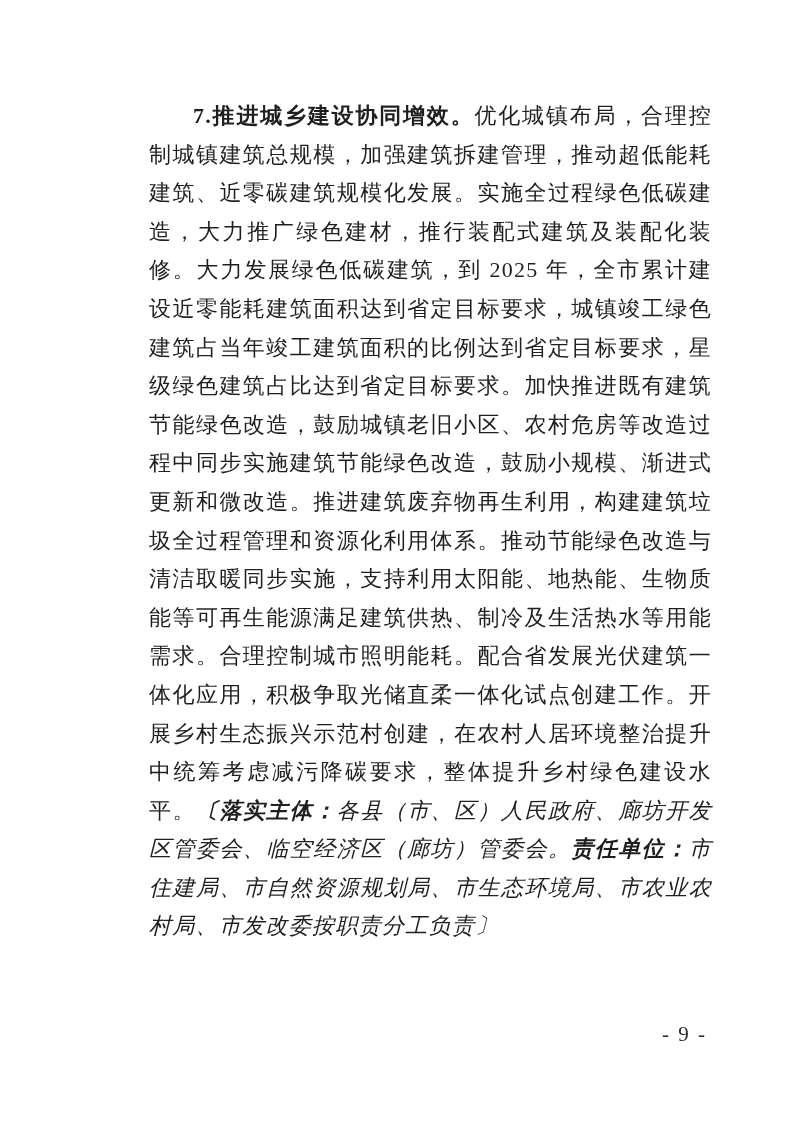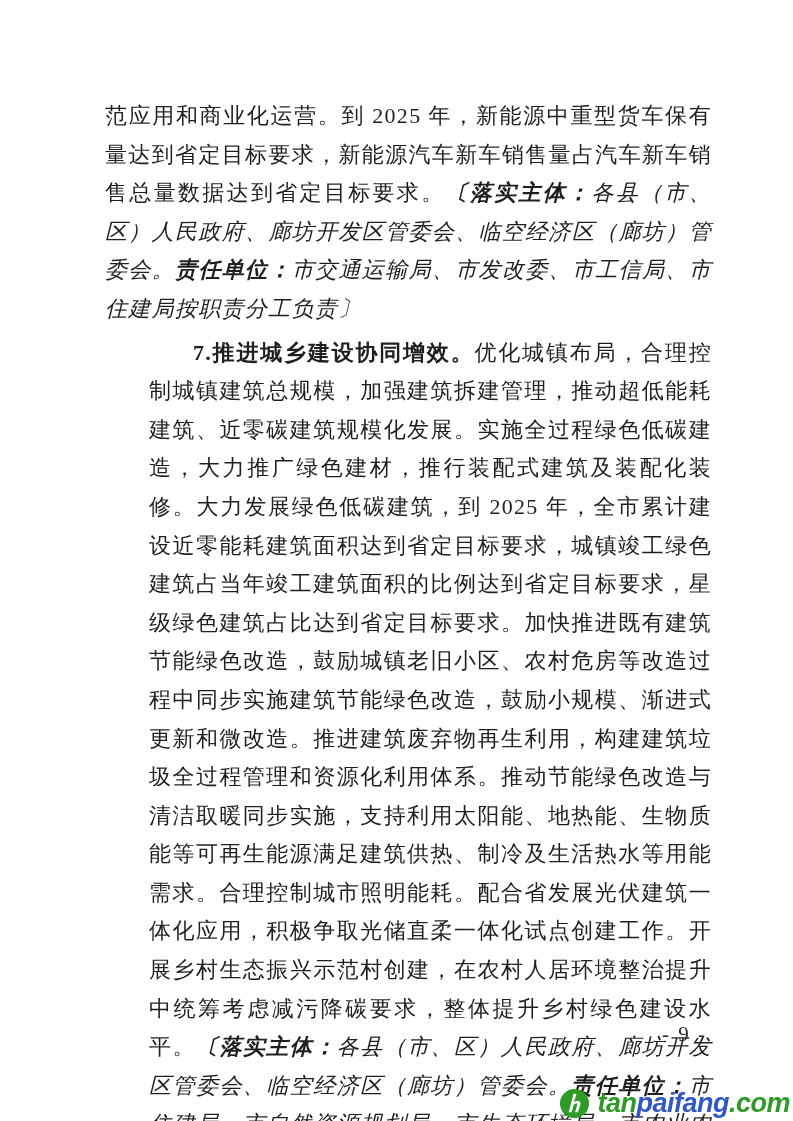--- a/index.html
+++ b/index.html
@@ -66,30 +66,19 @@
     line-height: 31px;
   }
 </style>
 </head>
 <body>
 
 <div class="page">
 
   <div class="content">
 
-  <p class="para"><span class="seg-body">范应用和商业化运营。到 2025 年，新能源中重型货车保有量达到省定目标要求，新能源汽车新车销售量占汽车新车销售总量数据达到省定目标要求。</span><span class="seg-kaiti-bold">〔落实主体：</span><span class="seg-kaiti">各县（市、区）人民政府、廊坊开发区管委会、临空经济区（廊坊）管委会。</span><span class="seg-kaiti-bold">责任单位：</span><span class="seg-kaiti">市交通运输局、市发改委、市工信局、市住建局按职责分工负责〕</span></p>
       <p class="para indent"><span class="seg-bold">7.推进城乡建设协同增效。</span><span class="seg-body">优化城镇布局，合理控制城镇建筑总规模，加强建筑拆建管理，推动超低能耗建筑、近零碳建筑规模化发展。实施全过程绿色低碳建造，大力推广绿色建材，推行装配式建筑及装配化装修。大力发展绿色低碳建筑，到 2025 年，全市累计建设近零能耗建筑面积达到省定目标要求，城镇竣工绿色建筑占当年竣工建筑面积的比例达到省定目标要求，星级绿色建筑占比达到省定目标要求。加快推进既有建筑节能绿色改造，鼓励城镇老旧小区、农村危房等改造过程中同步实施建筑节能绿色改造，鼓励小规模、渐进式更新和微改造。推进建筑废弃物再生利用，构建建筑垃圾全过程管理和资源化利用体系。推动节能绿色改造与清洁取暖同步实施，支持利用太阳能、地热能、生物质能等可再生能源满足建筑供热、制冷及生活热水等用能需求。合理控制城市照明能耗。配合省发展光伏建筑一体化应用，积极争取光储直柔一体化试点创建工作。开展乡村生态振兴示范村创建，在农村人居环境整治提升中统筹考虑减污降碳要求，整体提升乡村绿色建设水平。</span><span class="seg-kaiti-bold">〔落实主体：</span><span class="seg-kaiti">各县（市、区）人民政府、廊坊开发区管委会、临空经济区（廊坊）管委会。</span><span class="seg-kaiti-bold">责任单位：</span><span class="seg-kaiti">市住建局、市自然资源规划局、市生态环境局、市农业农村局、市发改委按职责分工负责〕</span></p>
     </div>
 
   <div class="page-number">- 9 -</div>
 
-  <div class="watermark">
-    <svg class="watermark-icon" viewBox="0 0 32 32" xmlns="http://www.w3.org/2000/svg">
-      <circle cx="16" cy="16" r="15" fill="#2E9B26"></circle>
-      <path d="M10 25 L15 6 L18 6 L15.5 15 Q18 12.5 20.5 13.5 Q23 14.5 21.8 18 L19.5 25 L16.5 25 L18.8 17.5 Q19.3 15.6 17.8 15.8 Q16 16.2 14.8 18.5 L13 25 Z" fill="#ffffff"></path>
-      <path d="M4 10 Q10 8 14 2 Q8 3 4 10 Z" fill="#ffffff" opacity="0.0"></path>
-    </svg>
-    <div class="watermark-text">
-      
-    <span style="color: rgb(46, 155, 38);">tan</span><span style="color: rgb(47, 88, 195);">paifang</span><span style="color: rgb(46, 155, 38);">.com</span></div>
-  </div>
 
 </div>
 
 </body></html>

